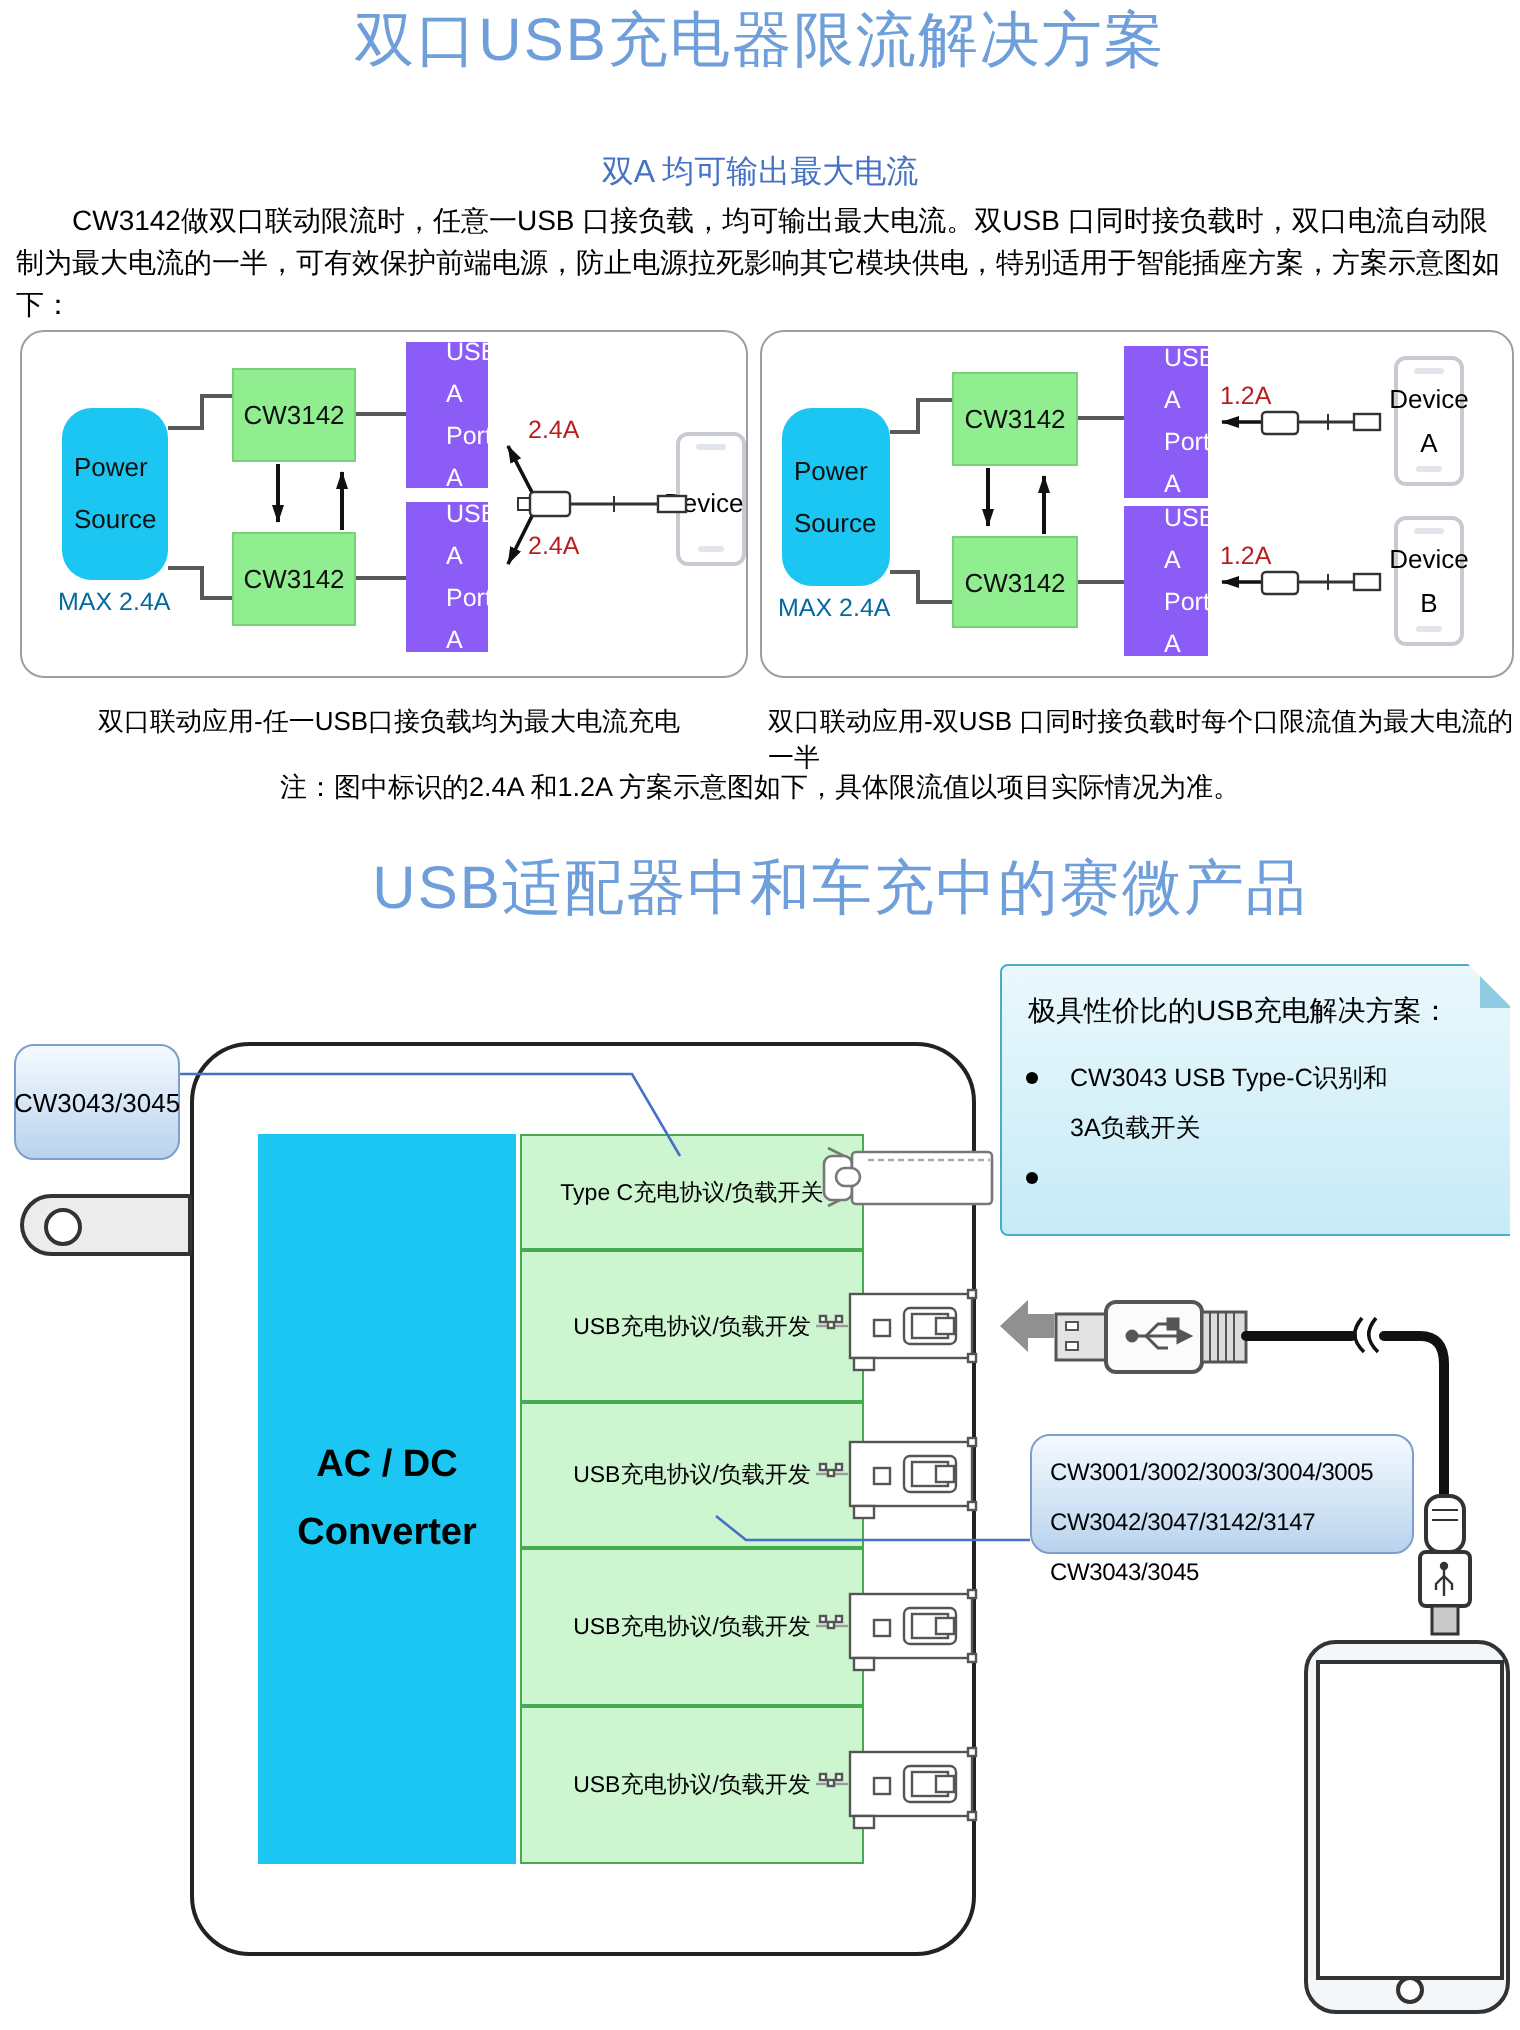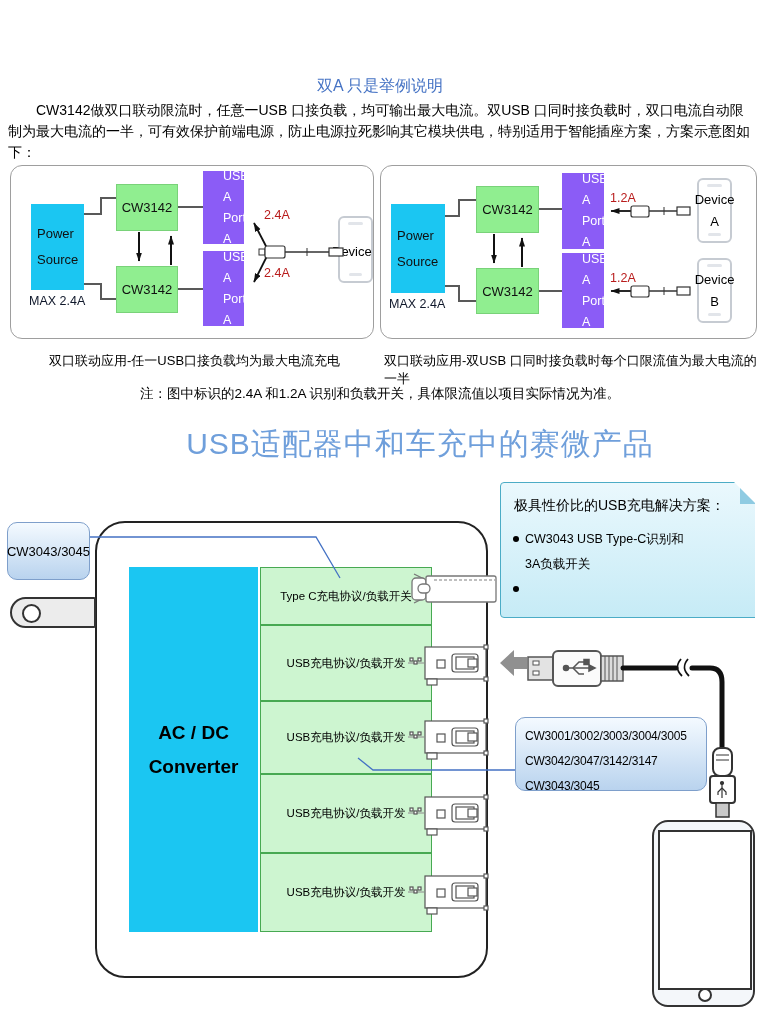--- a/index.html
+++ b/index.html
@@ -12,26 +12,26 @@
   .title{left:0;top:26;width:760px;text-align:center;font-size:30px;color:#6F9FDB;letter-spacing:1px;}
   .subtitle{left:0;top:76px;width:760px;text-align:center;font-size:16px;color:#4472C4;}
   .intro{left:8px;top:100px;width:744px;font-size:14px;line-height:21px;text-indent:2em;color:#000;margin:0;}
 
   
   .frame{border:1.5px solid #9e9e9e;border-radius:12px;background:#fff;}
   .f-left{left:10px;top:165px;width:362px;height:172px;}
   .f-right{left:380px;top:165px;width:375px;height:172px;}
 
   .powerbox{background:#1BC6F2;display:flex;align-items:center;padding-left:6px;
-            font-size:13px;line-height:26px;color:#101010;box-sizing:border-box;}
+            font-size:13px;line-height:26px;color:#101010;box-sizing:border-box;border-radius:15px;}
   .chip{background:#90EE90;border:1px solid #79d279;display:flex;align-items:center;justify-content:center;
         font-size:13px;color:#101010;box-sizing:border-box;}
   .portbox{background:#8b5cf6;display:flex;align-items:center;padding-left:20px;
            font-size:12.5px;line-height:21px;color:#fff;box-sizing:border-box;}
-  .maxlbl{font-size:12.5px;color:#0f172a;}
+  .maxlbl{font-size:12.5px;color:#0369a1;}
   .currlbl{font-size:12.5px;color:#b91c1c;}
   .devlbl{font-size:13px;color:#000;}
   .phone{border:2px solid #C6CBD2;border-radius:6px;background:#fff;box-sizing:border-box;}
   .phone .bar-top{position:absolute;left:25%;top:4px;width:50%;height:3px;background:#E2E5EA;border-radius:2px;}
   .phone .bar-bot{position:absolute;left:30%;bottom:5px;width:40%;height:3px;background:#E2E5EA;border-radius:2px;}
   .phone .txt{position:absolute;left:0;top:0;width:100%;height:100%;display:flex;align-items:center;justify-content:center;
               text-align:center;font-size:13px;line-height:22px;color:#000;}
   svg.overlay{position:absolute;left:0;top:0;pointer-events:none;}
 
   .caption{font-size:13px;color:#000;}
@@ -51,33 +51,34 @@
   .prong{left:10px;top:127px;width:86px;height:31px;background:#ECECEC;border:2px solid #333;
          border-radius:16px 2px 2px 16px;box-sizing:border-box;}
   .prong .hole{position:absolute;left:10px;top:5px;width:15px;height:15px;border:2px solid #333;border-radius:50%;background:#fff;}
   .callout{left:500px;top:12px;width:262px;height:136px;background:linear-gradient(#EAF8FD,#C6EBF6);
            border:1.5px solid #4BACC6;box-sizing:border-box;
            clip-path:polygon(0 0,234px 0,255px 21px,255px 136px,0 136px);border-radius:4px;}
   .callout .fold{position:absolute;right:0;top:0;width:0;height:0;
                  border-left:21px solid #8FCBE2;border-top:21px solid #fff;}
   .callout .head{position:absolute;left:13px;top:14px;font-size:14px;color:#000;}
   .callout .dot{position:absolute;width:6px;height:6px;border-radius:50%;background:#000;}
-  .callout .btxt{position:absolute;left:24px;font-size:12.5px;line-height:25px;color:#000;}
-  .cablelabel{left:515px;top:247px;width:192px;height:74px;padding:6px 0 0 9px;
+  .callout .btxt{position:absolute;left:34px;font-size:12.5px;line-height:25px;color:#000;}
+  .cablelabel{left:515px;top:247px;width:192px;height:60px;padding:6px 0 0 9px;
               font-size:12px;line-height:25px;letter-spacing:-0.2px;}
   .bigphone{left:652px;top:350px;width:103px;height:187px;border:2.5px solid #333;border-radius:16px;background:#F4F7FA;box-sizing:border-box;}
   .bigphone .screen{position:absolute;left:4px;top:8px;width:90px;height:156px;border:2px solid #333;background:#fff;}
   .bigphone .home{position:absolute;left:44px;bottom:3px;width:10px;height:10px;border:2px solid #333;border-radius:50%;background:#fff;}
 </style>
 </head>
 <body>
 
 <div class="page">
 
-  <div class="abs subtitle">双A 只是举例说明</div>
+  <div class="abs title">双口USB充电器限流解决方案</div>
+  <div class="abs subtitle">双A 均可输出最大电流</div>
   <p class="abs intro">CW3142做双口联动限流时，任意一USB 口接负载，均可输出最大电流。双USB 口同时接负载时，双口电流自动限制为最大电流的一半，可有效保护前端电源，防止电源拉死影响其它模块供电，特别适用于智能插座方案，方案示意图如下：</p>
 
   <div class="abs frame f-left">
     <div class="abs powerbox pre" style="left:20px;top:38px;width:53px;height:86px;">Power
 Source</div>
     <div class="abs maxlbl" style="left:18px;top:128px;">MAX 2.4A</div>
     <div class="abs chip" style="left:105px;top:18px;width:62px;height:47px;">CW3142</div>
     <div class="abs chip" style="left:105px;top:100px;width:62px;height:47px;">CW3142</div>
     <div class="abs portbox pre" style="left:192px;top:5px;width:41px;height:73px;">USB A
 Port A</div>
@@ -162,21 +163,21 @@
         <rect x="250" y="120" width="18" height="11" rx="2" fill="#fff" stroke="#333" stroke-width="1.2"></rect>
         <line x1="268" y1="125" x2="298" y2="125" stroke="#333" stroke-width="1.5"></line>
         <line x1="283" y1="121" x2="283" y2="129" stroke="#333" stroke-width="1"></line>
         <rect x="296" y="121" width="13" height="8" fill="#fff" stroke="#333" stroke-width="1.2"></rect>
       </g>
     </svg>
   </div>
 
   <div class="abs caption" style="left:384px;top:352px;">双口联动应用-双USB 口同时接负载时每个口限流值为最大电流的一半</div>
   <div class="abs caption" style="left:49px;top:352px;">双口联动应用-任一USB口接负载均为最大电流充电</div>
-  <div class="abs note">注：图中标识的2.4A 和1.2A 识别和负载开关，具体限流值以项目实际情况为准。</div>
+  <div class="abs note">注：图中标识的2.4A 和1.2A 方案示意图如下，具体限流值以项目实际情况为准。</div>
 
   <div class="abs sec2title">USB适配器中和车充中的赛微产品</div>
 
   <div class="abs sec2">
 
     <div class="abs adapter"></div>
     <div class="abs prong">
       <div class="hole"></div>
     </div>
     <div class="abs bluechip cw3043">CW3043/3045</div>

